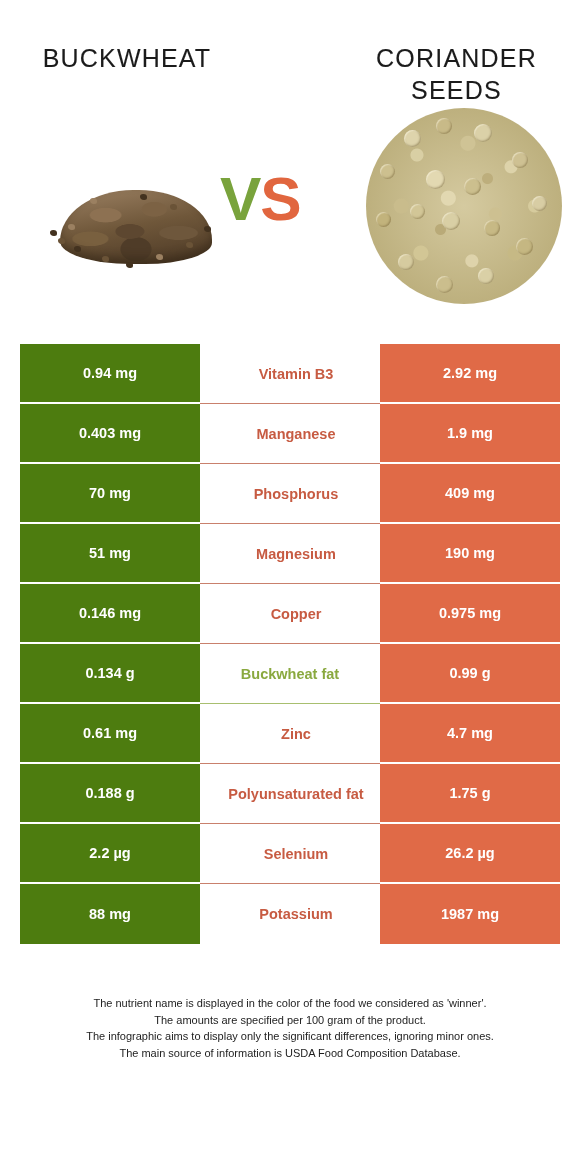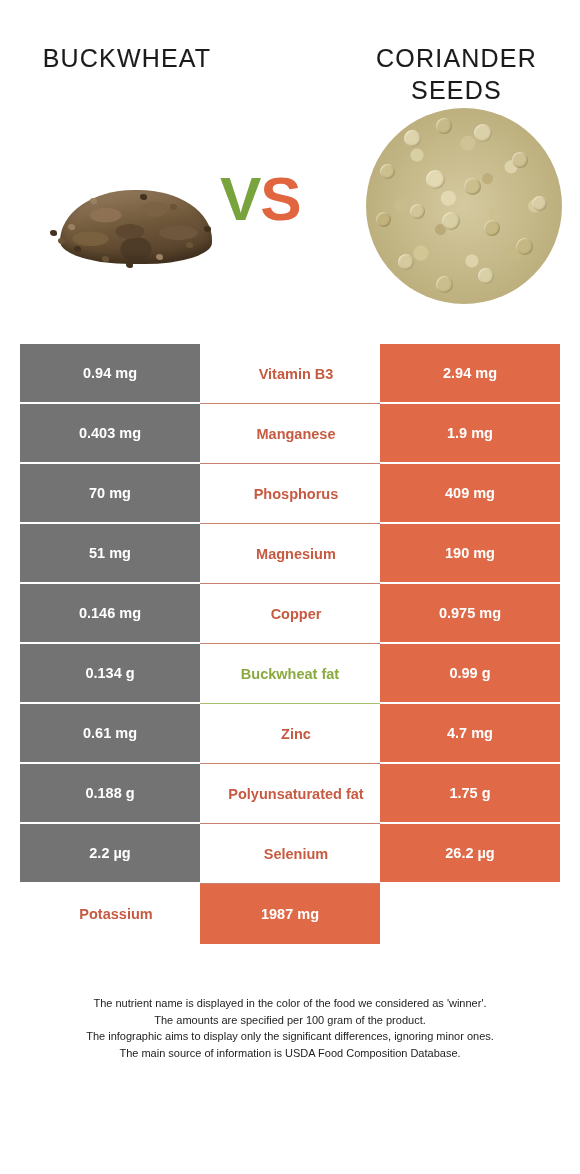--- a/index.html
+++ b/index.html
@@ -129,21 +129,21 @@
   .cell {
     display: flex;
     align-items: center;
     justify-content: center;
     font-size: 14.5px;
     font-weight: 600;
     box-sizing: border-box;
   }
   .cell-left {
     width: 180px;
-    background: #737373;
+    background: #4d7c0f;
     color: #ffffff;
     border-bottom: 2px solid #ffffff;
   }
   .cell-mid {
     width: 180px;
     background: #ffffff;
     font-size: 14.5px;
     font-weight: 600;
   }
   .cell-mid.win-right { color: #c75b42; border-bottom: 1px solid #c9806c; padding-left: 12px; }
@@ -217,21 +217,21 @@
     <div class="seed" style="left:76px; top:104px; width:18px;height:18px;background:#d9cfa5;"></div>
     <div class="seed" style="left:118px;top:112px; width:16px;height:16px;background:#c7b985;"></div>
     <div class="seed" style="left:44px; top:96px;  width:15px;height:15px;background:#d2c697;"></div>
   </div>
 </div>
 
 <div class="table">
     <div class="row">
       <div class="cell cell-left">0.94 mg</div>
       <div class="cell cell-mid win-right">Vitamin B3</div>
-      <div class="cell cell-right">2.94 mg</div>
+      <div class="cell cell-right">2.92 mg</div>
     </div>
     <div class="row">
       <div class="cell cell-left">0.403 mg</div>
       <div class="cell cell-mid win-right">Manganese</div>
       <div class="cell cell-right">1.9 mg</div>
     </div>
     <div class="row">
       <div class="cell cell-left">70 mg</div>
       <div class="cell cell-mid win-right">Phosphorus</div>
       <div class="cell cell-right">409 mg</div>
@@ -260,20 +260,21 @@
       <div class="cell cell-left">0.188 g</div>
       <div class="cell cell-mid win-right">Polyunsaturated fat</div>
       <div class="cell cell-right">1.75 g</div>
     </div>
     <div class="row">
       <div class="cell cell-left">2.2 µg</div>
       <div class="cell cell-mid win-right">Selenium</div>
       <div class="cell cell-right">26.2 µg</div>
     </div>
     <div class="row">
+      <div class="cell cell-left">88 mg</div>
       <div class="cell cell-mid win-right">Potassium</div>
       <div class="cell cell-right">1987 mg</div>
     </div>
   </div>
 
 <div class="footer">
   <p>The nutrient name is displayed in the color of the food we considered as 'winner'.</p>
   <p>The amounts are specified per 100 gram of the product.</p>
   <p>The infographic aims to display only the significant differences, ignoring minor ones.</p>
   <p>The main source of information is USDA Food Composition Database.</p>

